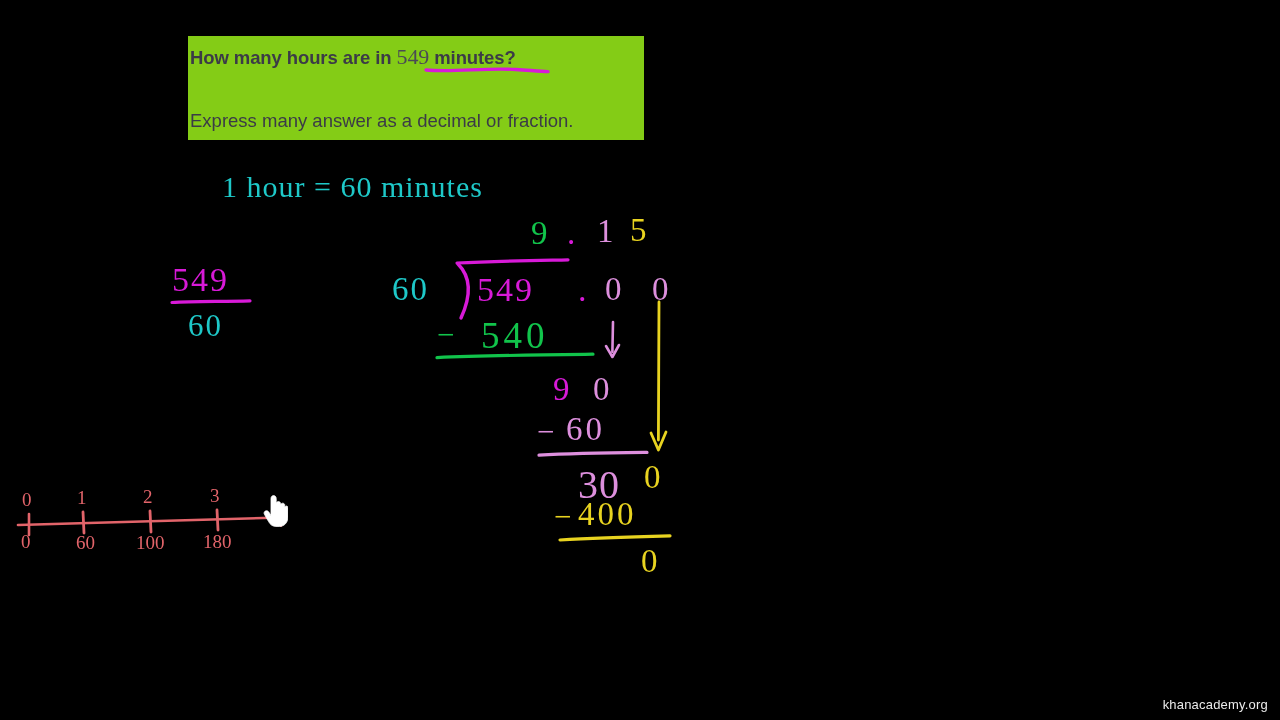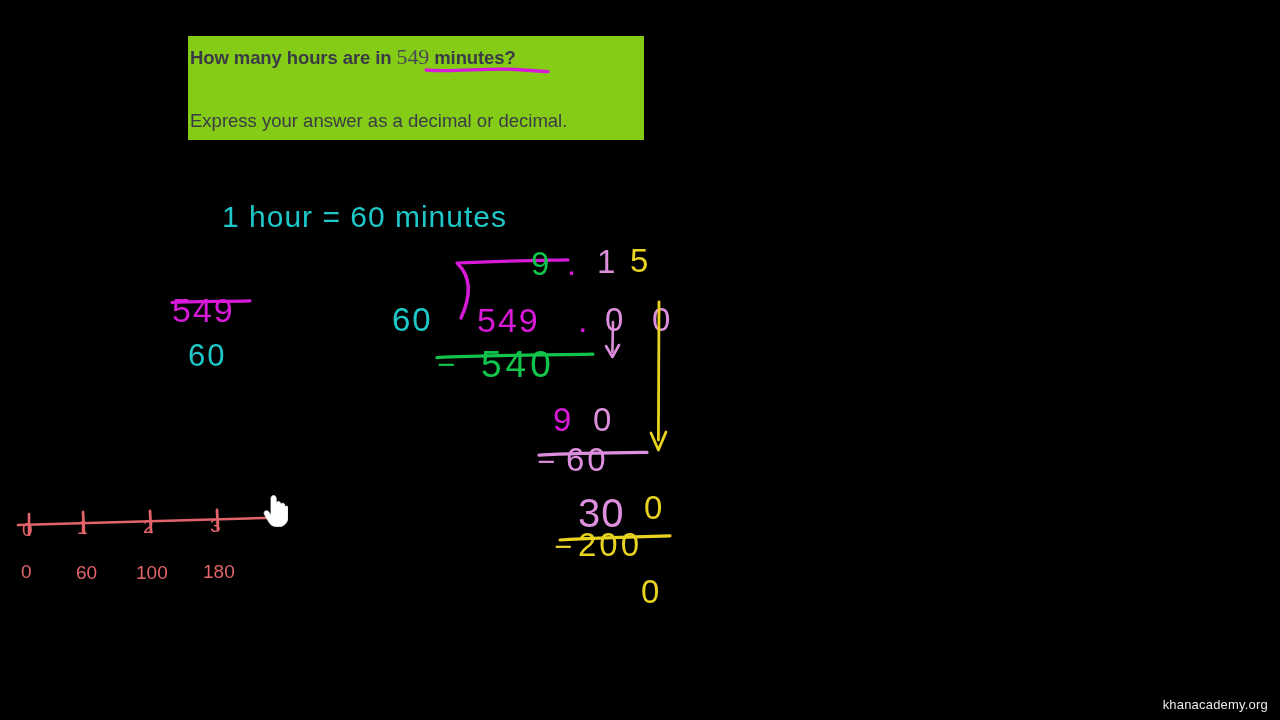--- a/index.html
+++ b/index.html
@@ -75,23 +75,22 @@
     left: 0;
     top: 0;
     width: 1280px;
     height: 720px;
     overflow: visible;
     pointer-events: none;
   }
   .hw {
     position: absolute;
     white-space: nowrap;
-    font-family: Liberation Sans, sans-serif;
+    font-family: Liberation Serif, serif;
     font-weight: 500;
-    margin-top: 30px;
   }
 
   
   .c-teal   { color: #1ec8c8; }
   .c-green  { color: #11c44b; }
   .c-mag    { color: #d81ad8; }
   .c-plum   { color: #dd8fdd; }
   .c-yellow { color: #e8d320; }
   .c-salmon { color: #e2646a; }
 
@@ -121,21 +120,21 @@
 
 <div class="stage">
 
   <div id="question-card">
     <div class="qline">
       <span>How many hours are in </span><span class="num-serif">549</span><span> minutes?</span>
     </div>
     <svg id="underline-549" viewBox="0 0 126 9">
       <path d="M2,5 C30,7.5 62,2.5 92,4.5 C106,5.4 116,6.2 124,6.6" stroke="#d81ad8" stroke-width="3.4" fill="none" stroke-linecap="round"></path>
     </svg>
-    <div class="qline2">Express your answer as a decimal or decimal.</div>
+    <div class="qline2">Express many answer as a decimal or fraction.</div>
   </div>
 
   <div class="ink">
 
     <div class="hw c-teal" style="left:222px; top:170px; font-size:30px; letter-spacing:1px;">1 hour  =   60 minutes</div>
 
     <div class="hw c-mag" style="left:172px; top:261px; font-size:34px; letter-spacing:2px;">549</div>
     <svg style="position:absolute; left:170px; top:298px; width:84px; height:8px; overflow:visible;" viewBox="0 0 84 8">
       <path d="M2,4.5 C22,3.2 50,3.6 80,2.8" stroke="#d81ad8" stroke-width="3.2" fill="none" stroke-linecap="round"></path>
     </svg>
@@ -180,21 +179,21 @@
 
     <div class="hw c-plum" style="left:537px; top:414px; font-size:31px;">−</div>
     <div class="hw c-plum" style="left:566px; top:411px; font-size:33px; letter-spacing:3px;">60</div>
     <svg style="position:absolute; left:537px; top:450px; width:112px; height:8px; overflow:visible;" viewBox="0 0 112 8">
       <path d="M2,5.2 C38,3.2 76,2.8 110,2.4" stroke="#dd8fdd" stroke-width="3.2" fill="none" stroke-linecap="round"></path>
     </svg>
     <div class="hw c-plum" style="left:578px; top:461px; font-size:40px; letter-spacing:1px;">30</div>
     <div class="hw c-yellow" style="left:644px; top:459px; font-size:33px;">0</div>
 
     <div class="hw c-yellow" style="left:554px; top:499px; font-size:31px;">−</div>
-    <div class="hw c-yellow" style="left:578px; top:496px; font-size:33px; letter-spacing:3px;">200</div>
+    <div class="hw c-yellow" style="left:578px; top:496px; font-size:33px; letter-spacing:3px;">400</div>
     <svg style="position:absolute; left:558px; top:534px; width:114px; height:8px; overflow:visible;" viewBox="0 0 114 8">
       <path d="M2,6 C38,3.6 78,2.6 112,1.8" stroke="#e8d320" stroke-width="3.2" fill="none" stroke-linecap="round"></path>
     </svg>
     <div class="hw c-yellow" style="left:641px; top:543px; font-size:33px;">0</div>
 
     <svg style="position:absolute; left:14px; top:498px; width:280px; height:40px; overflow:visible;" viewBox="0 0 280 40">
 
       <path d="M4,27 C70,24.5 150,23 268,19.5" stroke="#e2646a" stroke-width="2.6" fill="none" stroke-linecap="round"></path>
 
       <path d="M15,16 L15,37" stroke="#e2646a" stroke-width="2.6" stroke-linecap="round"></path>

